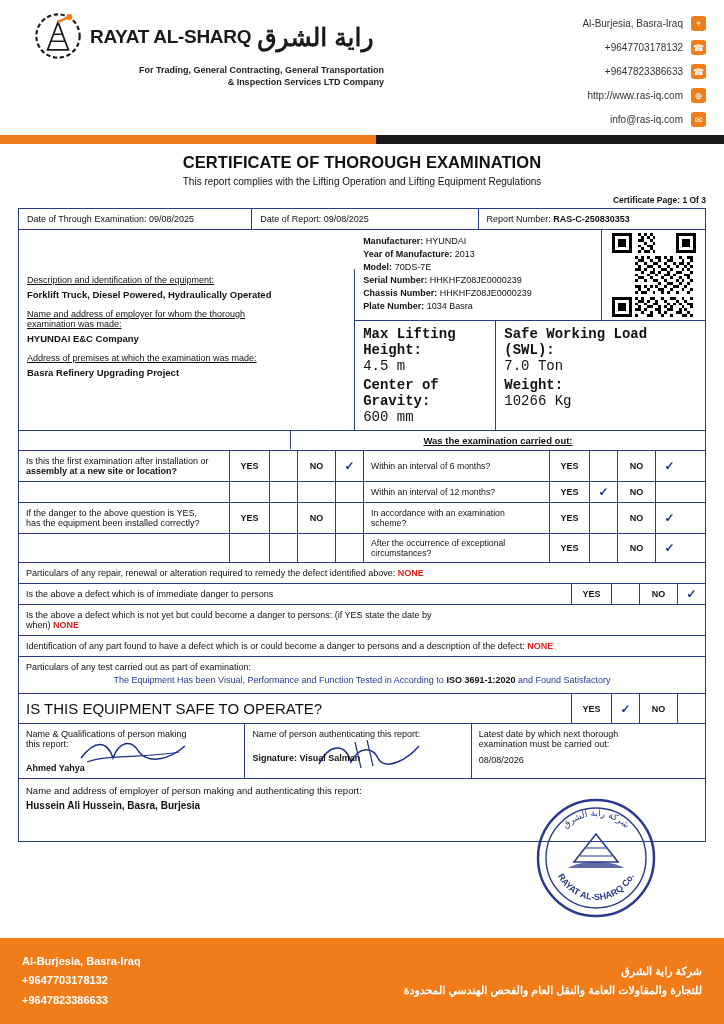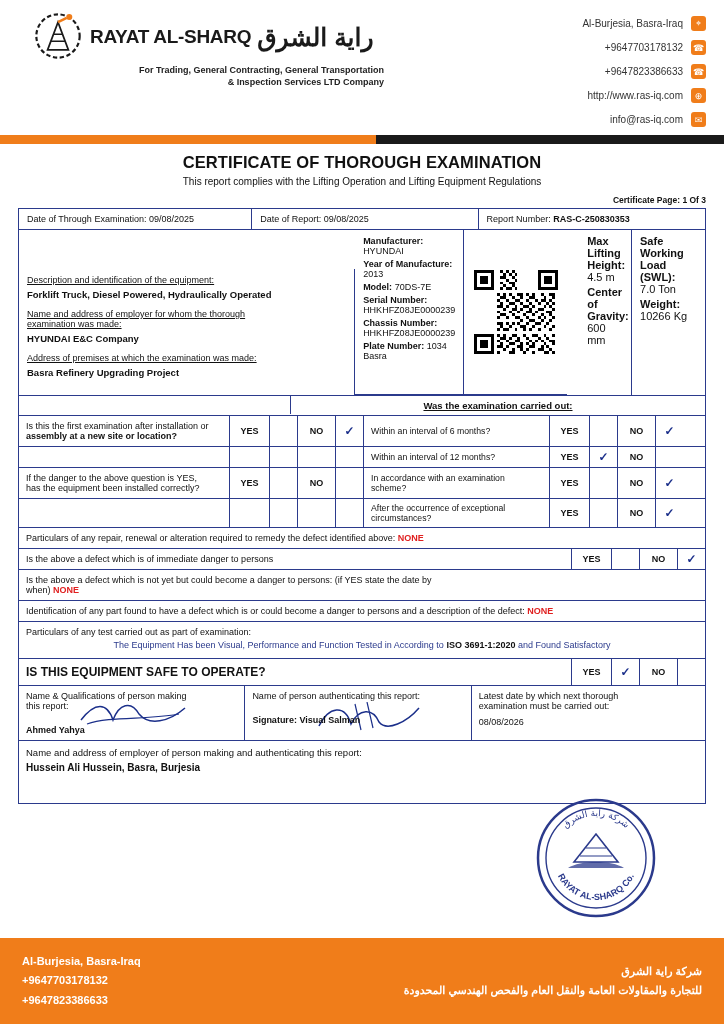--- a/index.html
+++ b/index.html
@@ -55,52 +55,52 @@
   .row { display:flex; border:1px solid #2b3a8c; border-top:none; }
   .row.first { border-top:1px solid #2b3a8c; }
   .cell { padding:4px 6px; border-right:1px solid #2b3a8c; }
   .cell:last-child { border-right:none; }
 
   .topinfo .cell { font-size:9px; padding:5px 8px; }
 
   
   .eq-wrap { display:flex; border:1px solid #2b3a8c; border-top:none; }
   .eq-left { width:49%; border-right:1px solid #2b3a8c; padding:6px 8px 8px 8px;margin-top:39px; }
-  .eq-right { flex:1; display:flex; flex-direction:row;gap:12px; }
+  .eq-right { flex:1; display:flex; flex-direction:column; }
   .ul { text-decoration: underline; }
   .lbl { font-size:9px; }
   .val { font-size:9.5px; font-weight:bold; margin:4px 0 9px 0; }
   .eq-top { display:flex; border-bottom:1px solid #2b3a8c; }
   .eq-specs { flex:1; padding:6px 8px; }
   .spec { margin-bottom:3px; font-size:9px; }
   .spec b { font-weight:bold; }
   .qr-cell { width:104px; border-left:1px solid #2b3a8c; display:flex; align-items:center; justify-content:center; }
   .qr { width:84px; height:84px; }
   .eq-bottom { display:flex; }
-  .eq-bottom .c { padding:5px 8px; font-size:11px; }
+  .eq-bottom .c { padding:5px 8px; font-size:14px;font-family:Liberation Mono, monospace; }
   .eq-bottom .c:first-child { width:42%; border-right:1px solid #2b3a8c; }
 
   
   .qgrid { border:1px solid #2b3a8c; border-top:none; }
   .qr-row { display:flex; border-bottom:1px solid #2b3a8c; }
   .qr-row:last-child { border-bottom:none; }
   .q-text { padding:5px 7px; font-size:9px; display:flex; align-items:center; }
   .yn { width:34px; text-align:center; font-size:9px; font-weight:bold; padding:5px 0;
         border-left:1px solid #2b3a8c; display:flex; align-items:center; justify-content:center; }
   .tick { width:28px; border-left:1px solid #2b3a8c; display:flex; align-items:center; justify-content:center;
           font-size:12px; color:#1b2f8a; font-weight:bold; }
   .hdr-center { font-size:9.5px; font-weight:bold; text-align:center; padding:4px 0; border-left:1px solid #2b3a8c;text-decoration:underline; }
   .col-left { width:272px; border-right:0; }
   .sub-q { width:186px; padding:4px 7px; font-size:8.7px; border-left:1px solid #2b3a8c; display:flex; align-items:center; }
 
   .red { color:#e02020; font-weight:bold; }
   .blue { color:#2b3a8c; }
   .note-row { padding:5px 7px; font-size:9px; border-bottom:1px solid #2b3a8c; }
   .safe-row { display:flex; border-bottom:1px solid #2b3a8c; align-items:stretch; }
-  .safe-q { flex:1; padding:6px 7px; font-size:12px; font-weight:bold; }
+  .safe-q { flex:1; padding:6px 7px; font-size:15px; font-weight:normal; }
 
   
   .sig-row { display:flex; border-bottom:1px solid #2b3a8c; }
   .sig-cell { padding:5px 7px; font-size:9px; position:relative; min-height:46px; }
   .sig-cell.b1 { width:33%; border-right:1px solid #2b3a8c; }
   .sig-cell.b2 { width:33%; border-right:1px solid #2b3a8c; }
   .sig-cell.b3 { flex:1; }
   .sig-name { font-weight:bold; margin-top:14px; }
   .scribble { position:absolute; left:60px; top:14px; width:110px; height:26px; }
   .scribble2 { position:absolute; left:70px; top:16px; width:110px; height:30px; }

